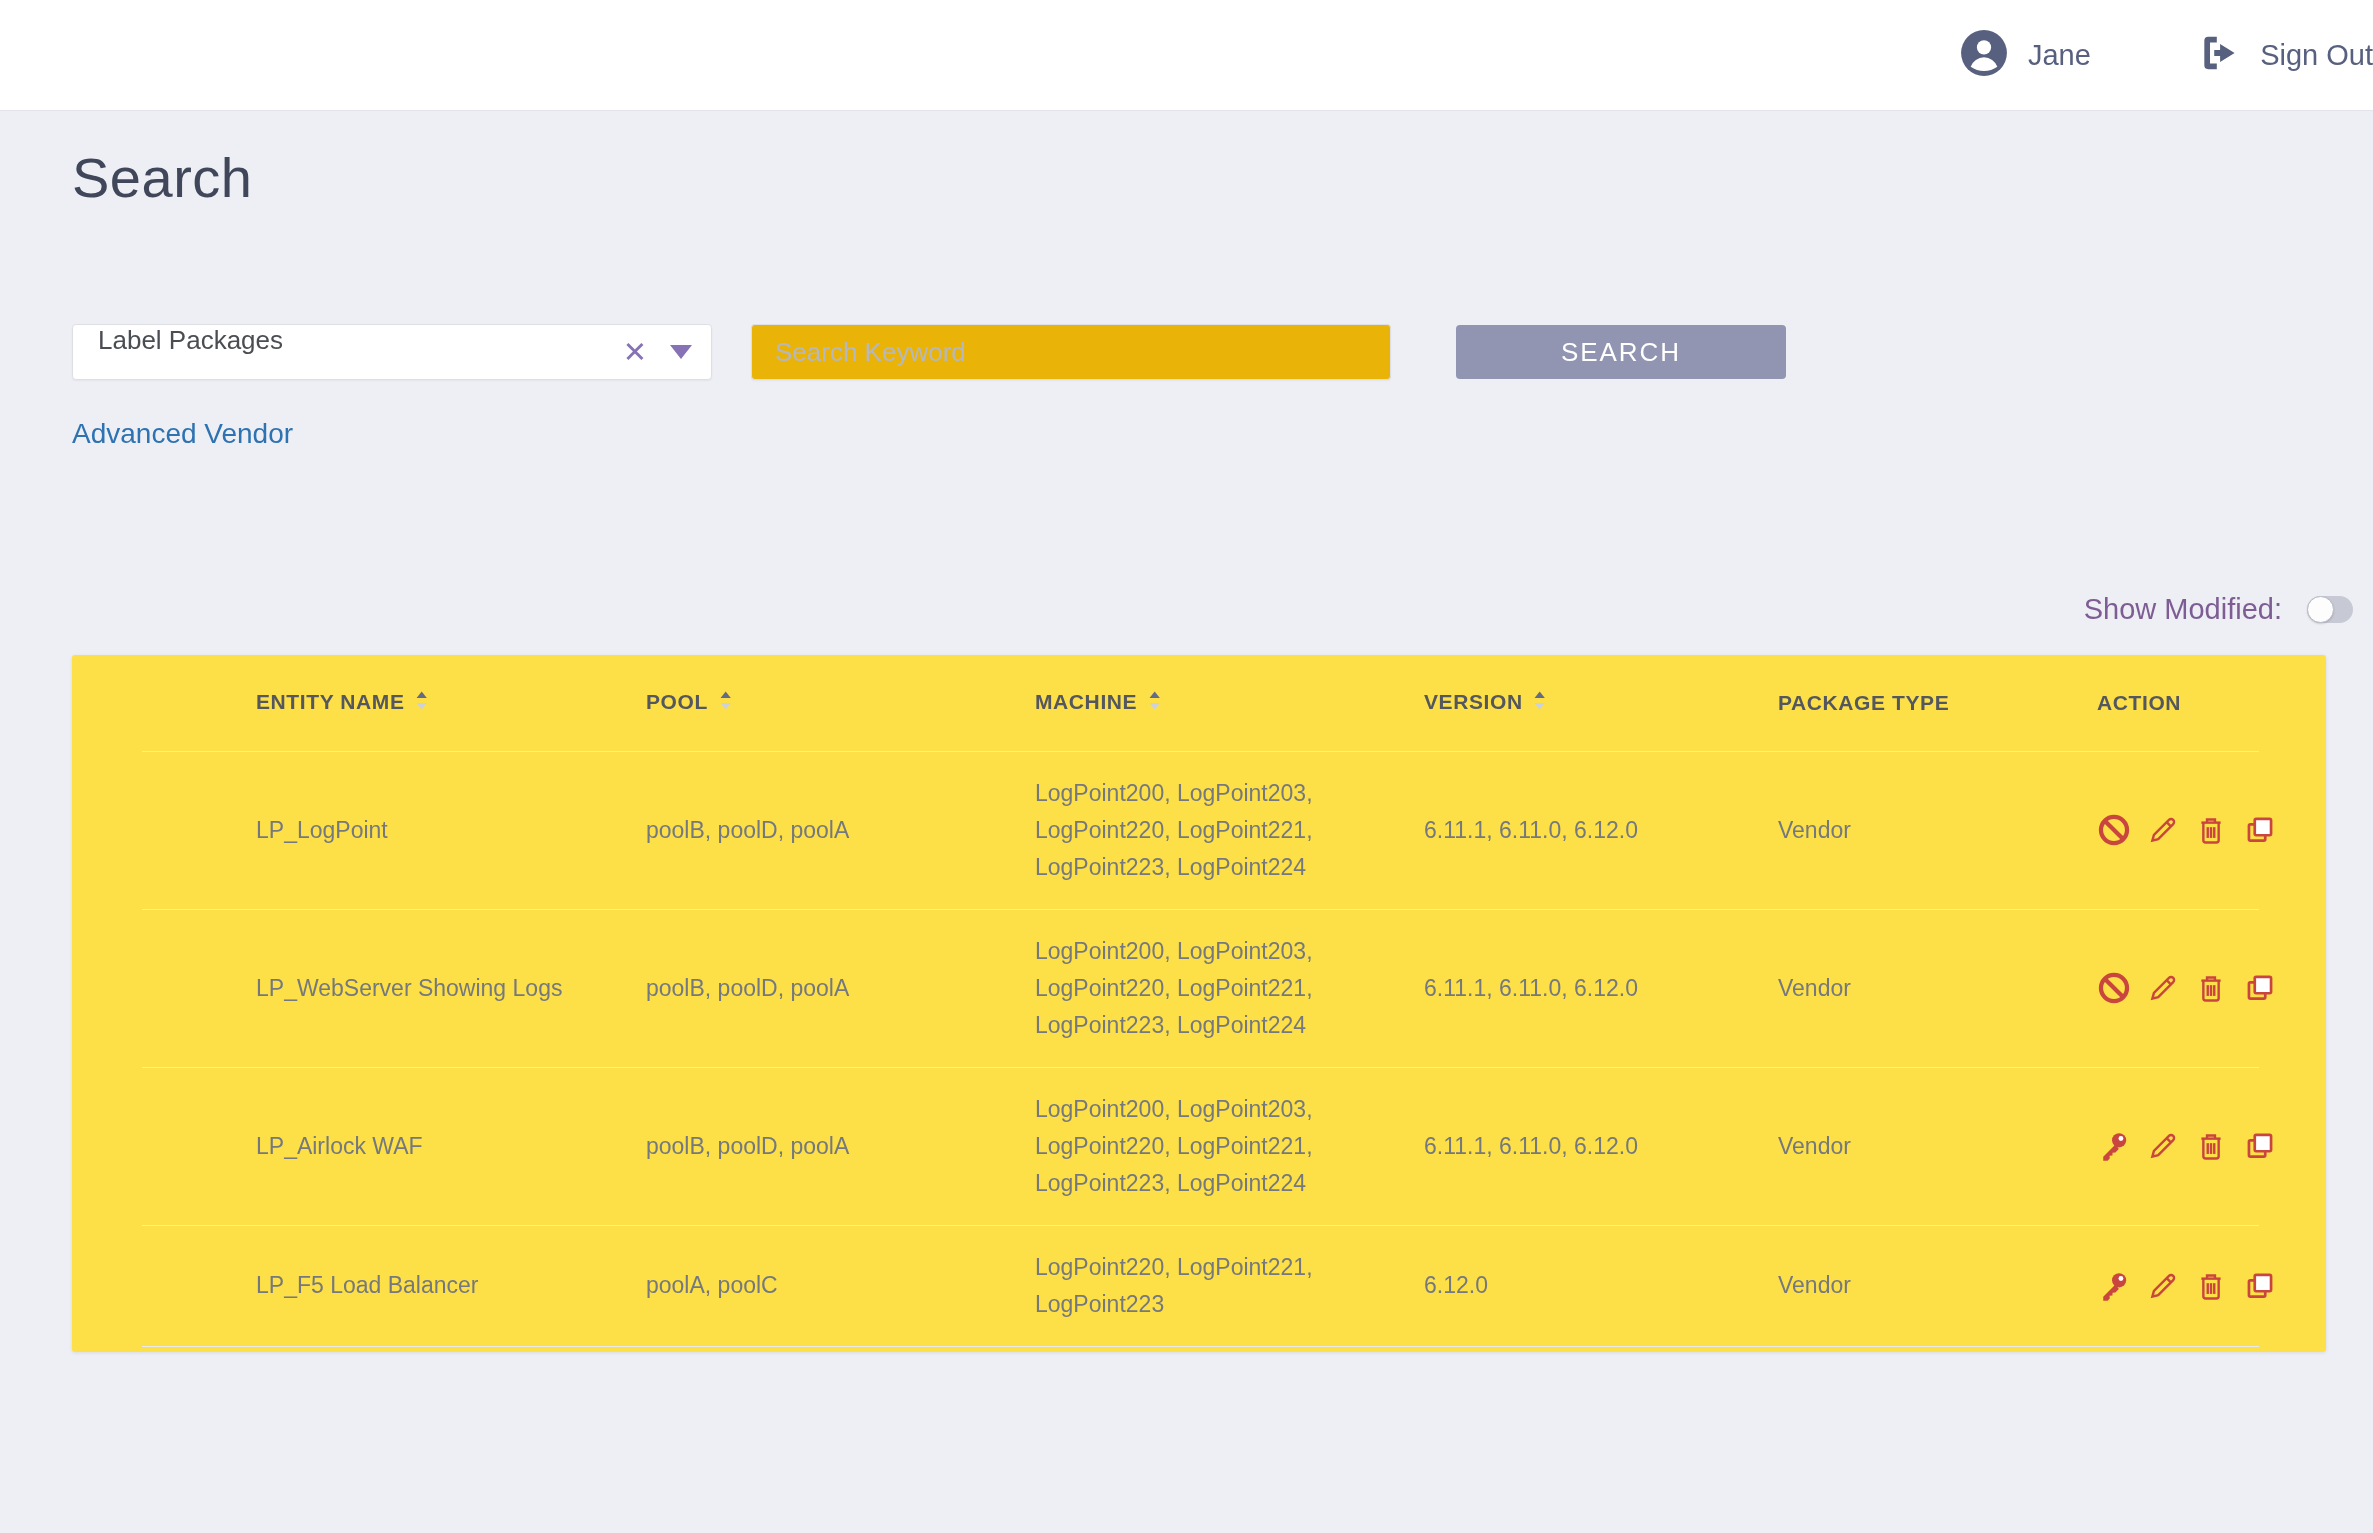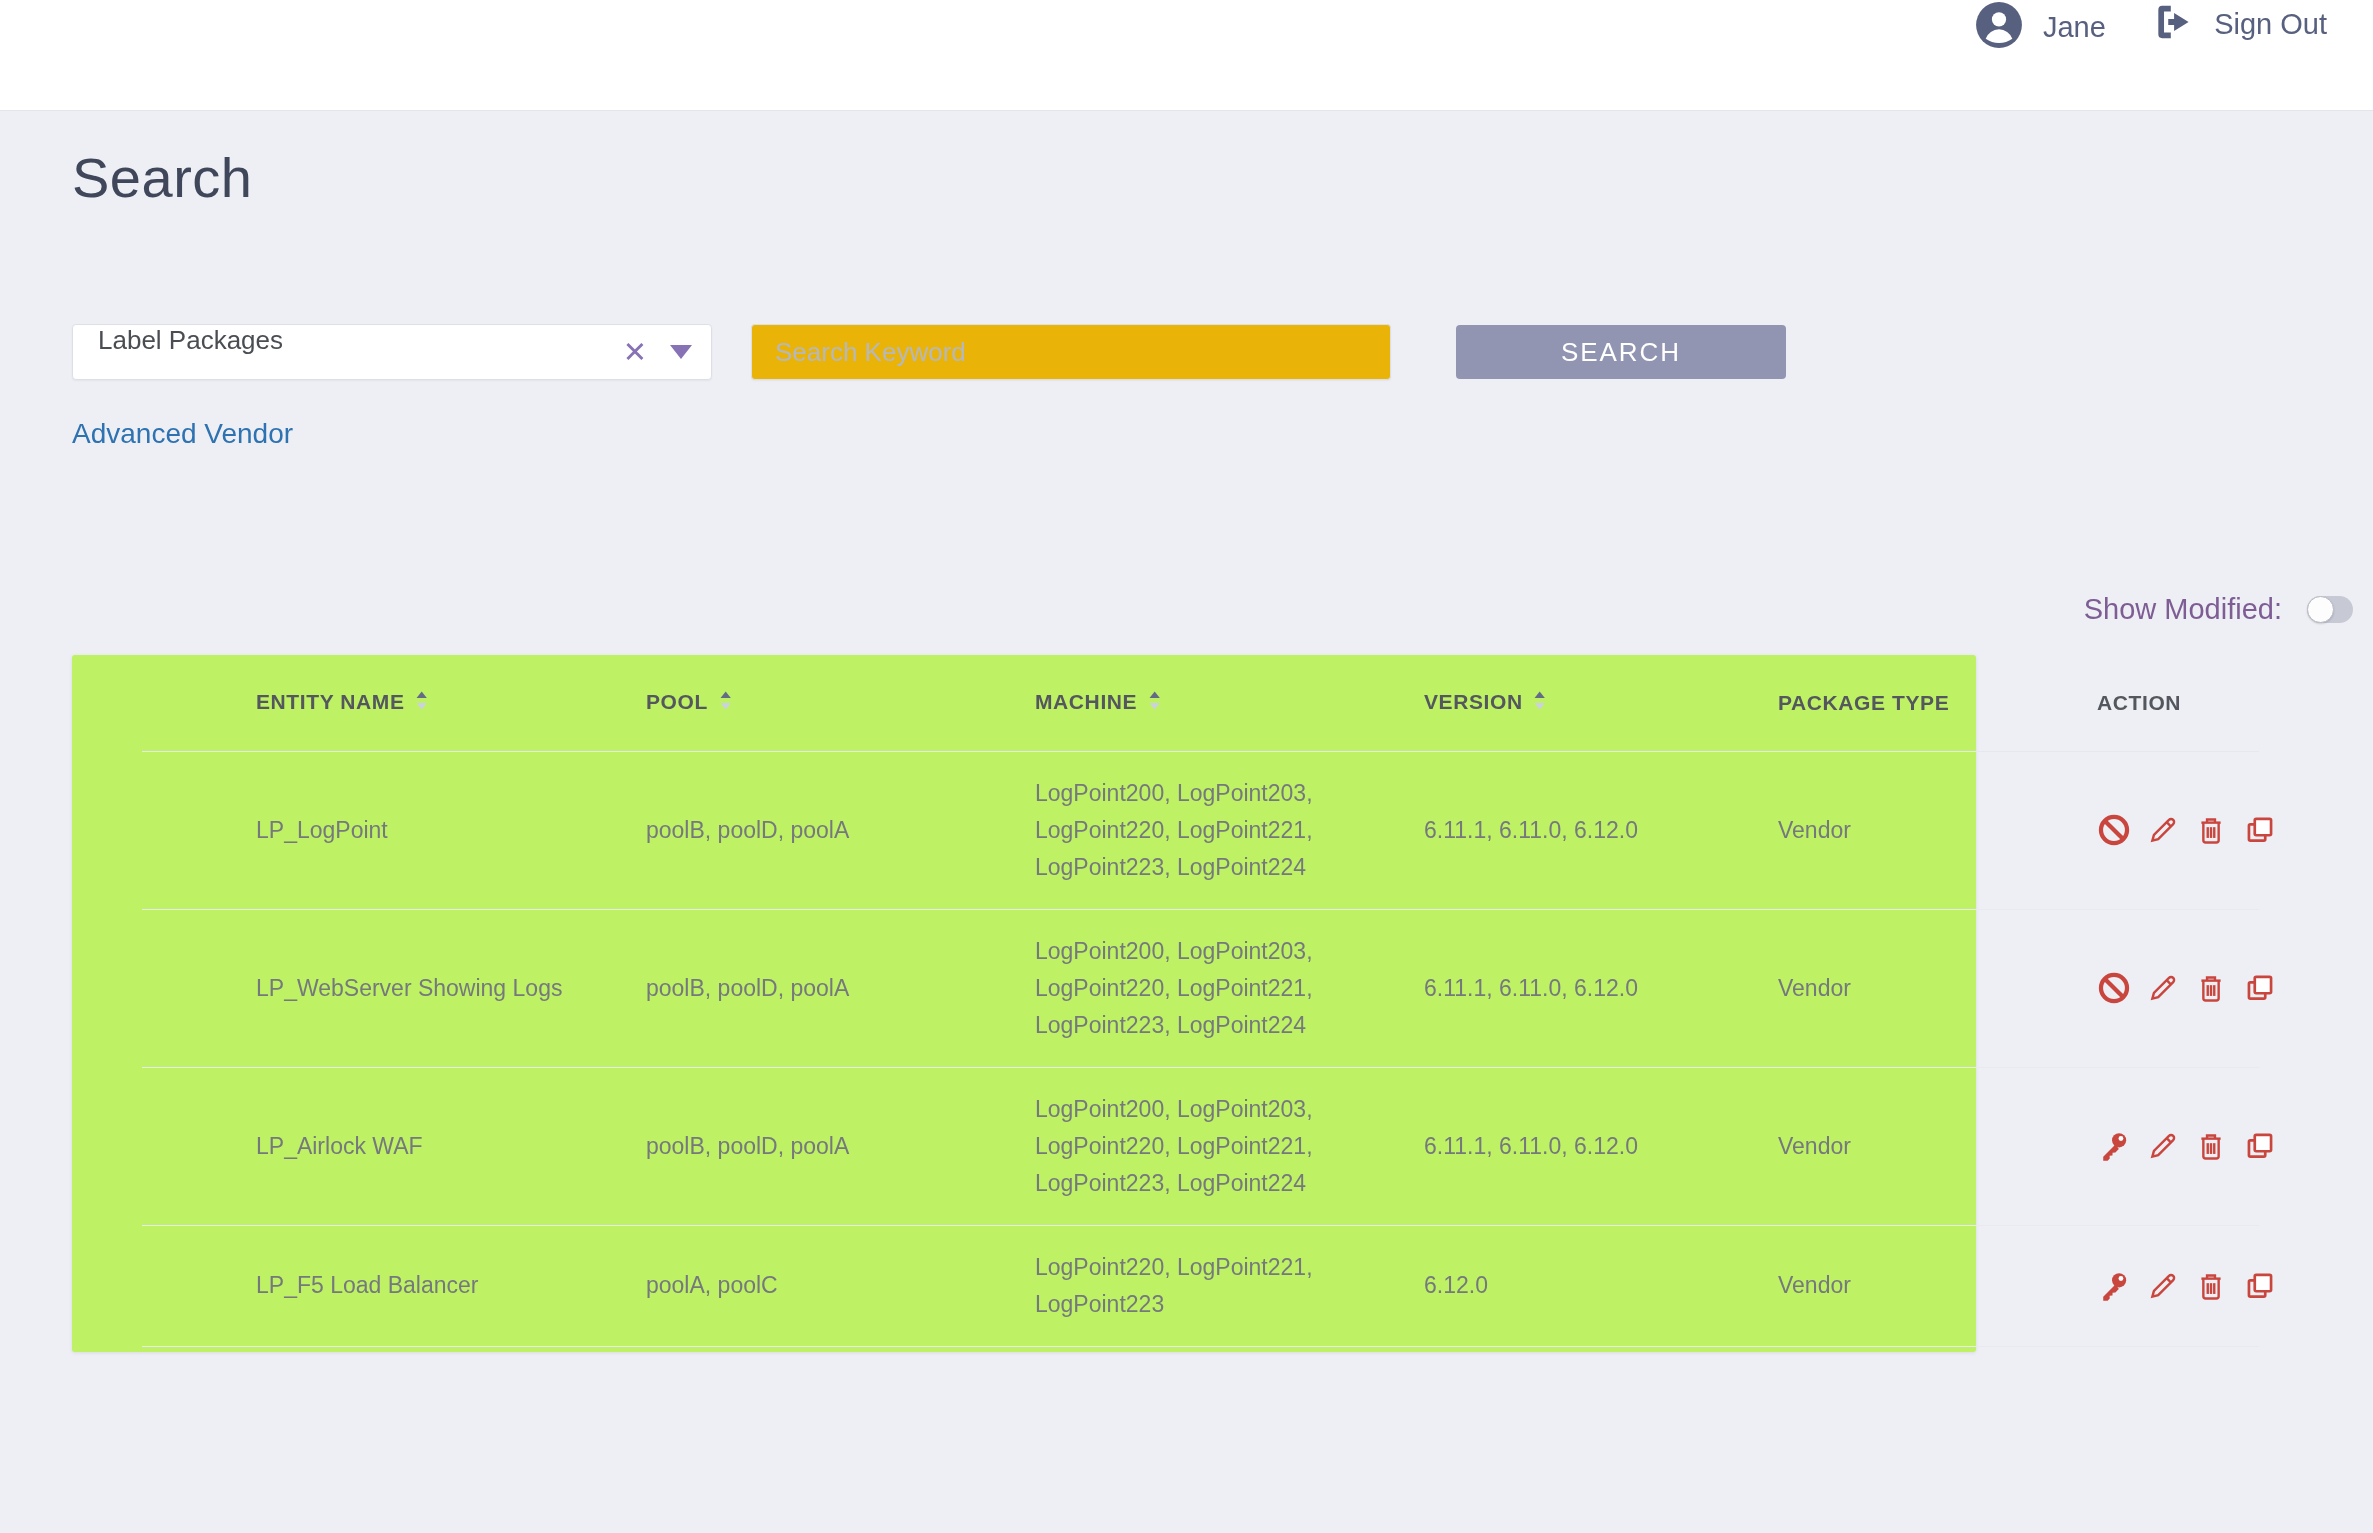--- a/index.html
+++ b/index.html
@@ -8,22 +8,22 @@
     height:1533px;
     background:#edeff4;
     font-family:"Liberation Sans", sans-serif;
     color:#4a4d52;
     overflow:hidden;
   }
   
   .topbar {
     height:111px; background:#ffffff;
     border-bottom:1px solid #e3e5ea;
-    display:flex; align-items:flex-start; justify-content:flex-end;
-    gap:45px; padding-right:46px;
+    display:flex; align-items:center; justify-content:flex-end;
+    gap:106px; 
   }
   .topbar .chip { display:flex; align-items:center; gap:19.3px; cursor:pointer; }
   .topbar .chip span.lbl { font-size:29px; color:#57607e; }
   
   .main { padding:0 20px 0 72px;margin-top:16px; }
   h1.page-title {
     margin-top:34px; font-size:56px; font-weight:400;
     color:#40475a; letter-spacing:0.5px;
   }
   
@@ -86,21 +86,21 @@
     border:none; outline:none; background:transparent; width:502px;
     font-size:26px; color:#4a4d52; padding-left:23px;
     font-family:"Liberation Sans", sans-serif;
   }
   .filter-box input::placeholder { color:#aaadb4; }
   .filter-box .enter-ic { position:absolute; right:56px; top:50%; transform:translateY(-50%); }
   .filter-box .caret { border-top-color:#8b8e94; border-left-width:10.6px; border-right-width:10.6px; border-top-width:12.6px; right:15.4px; }
   .records { font-size:26px; color:#393c42; margin-bottom:9.7px; margin-right:15.4px; }
   
   .card {
-    margin-top:29px; width:1904px; background:#bef264; border-radius:2.9px;
+    margin-top:29px; width:2254px; background:#fde047; border-radius:2.9px;
     box-shadow:0 1px 3.9px rgba(40,50,70,.10);
     padding:0 68px 5.8px 70px;
   }
   table { width:100%; border-collapse:collapse; table-layout:fixed; }
   thead th {
     height:96px; text-align:left; font-size:21px; font-weight:700;
     color:#54575e; letter-spacing:0.6px; white-space:nowrap;
     border-bottom:1.9px solid #e7e8ec; vertical-align:middle;
   }
   thead th .sort { display:inline-block; vertical-align:middle; margin-left:9.7px; cursor:pointer; }

